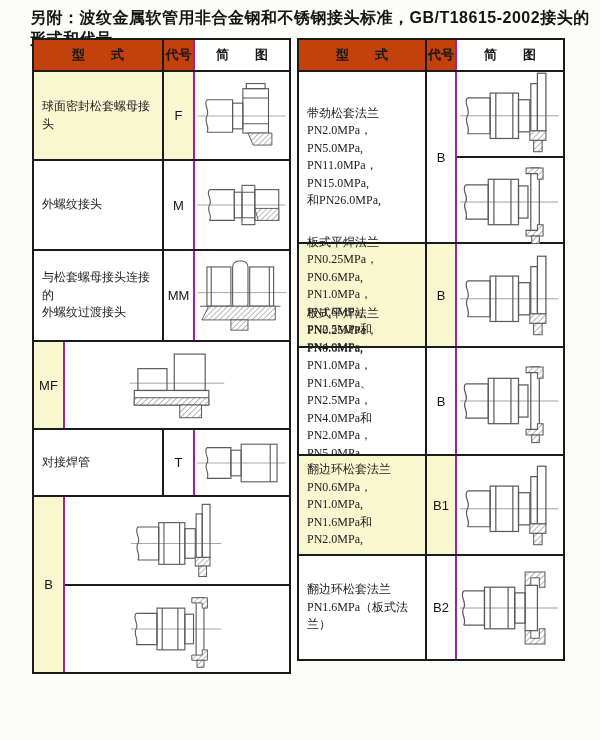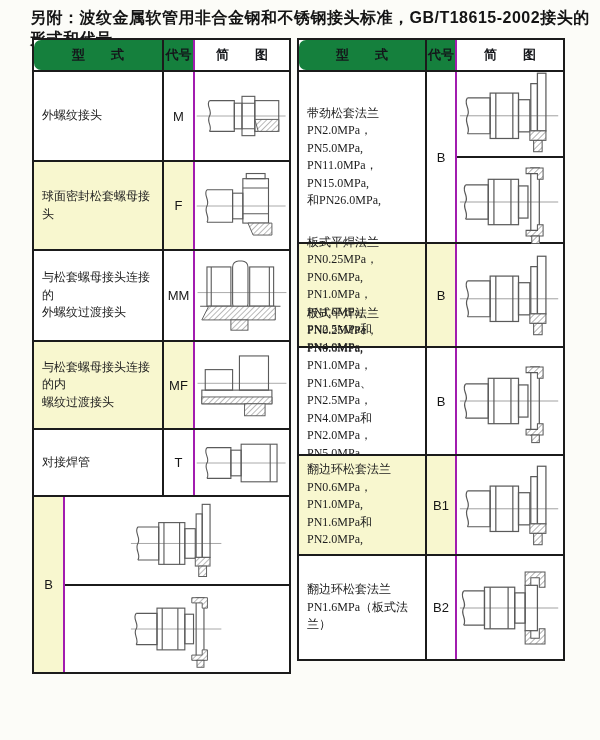--- a/index.html
+++ b/index.html
@@ -39,21 +39,21 @@
   }
   #tbl-left .c-code{ width:31px; }
   #tbl-right .c-code{ width:30px; }
   .c-dia{
     flex:1; display:flex; align-items:center; justify-content:center;
     background:#fff;
   }
   .c-dia.split{ flex-direction:column; align-items:stretch; }
   .sub{ flex:1; display:flex; align-items:center; justify-content:center; }
   .sub + .sub{ border-top:2px solid #1b1b1b; }
-  .thead{ background:#15803d; height:30px;border-radius:7px; }
+  .thead{ background:#c2410c; height:30px; }
   .thead .c-type, .thead .c-dia{ justify-content:center; padding:0; }
   .thead .cell{
     font-weight:bold; font-size:13px; color:#14161a;
     display:flex; align-items:center; justify-content:center;
   }
   .hl .c-type, .hl .c-code{ background:#f8f7cf; }
   .type-txt{
     white-space:pre-line;
     font-family:"Liberation Serif","DejaVu Serif",serif;
     font-size:12px; line-height:17.5px; color:#202020;
@@ -172,62 +172,58 @@
 
 <div class="doc-title">另附：波纹金属软管用非合金钢和不锈钢接头标准，GB/T18615-2002接头的形式和代号。</div>
 
 <div class="tbl" id="tbl-left">
   <div class="row thead">
     <div class="cell c-type">型　　式</div>
     <div class="cell c-code">代号</div>
     <div class="cell c-dia">简　　图</div>
   </div>
 
+  <div class="row hl" style="height:89px">
+    <div class="cell c-type">
+        <span class="type-txt">球面密封松套螺母接头</span>
+      </div>
+    <div class="cell c-code">F</div>
+    <div class="cell c-dia">
+      <svg class="dia" width="100" height="84" viewBox="0 0 110 92">
+          <use href="#sym-f"></use>
+        </svg>
+    </div>
+  </div>
+
   <div class="row" style="height:90px">
     <div class="cell c-type">
         <span class="type-txt">外螺纹接头</span>
       </div>
     <div class="cell c-code">M</div>
     <div class="cell c-dia">
       <svg class="dia" width="100" height="84" viewBox="0 0 110 92">
           <use href="#sym-m"></use>
         </svg>
     </div>
   </div>
 
-  <div class="row hl" style="height:89px">
-    <div class="cell c-type">
-        <span class="type-txt">球面密封松套螺母接头</span>
-      </div>
-    <div class="cell c-code">F</div>
-    <div class="cell c-dia">
-      <svg class="dia" width="100" height="84" viewBox="0 0 110 92">
-          <use href="#sym-f"></use>
-        </svg>
-    </div>
-  </div>
-
   <div class="row" style="height:91px">
     <div class="cell c-type">
         <span class="type-txt">与松套螺母接头连接的
 外螺纹过渡接头</span>
       </div>
     <div class="cell c-code">MM</div>
     <div class="cell c-dia">
       <svg class="dia" width="100" height="86" viewBox="0 0 110 92">
           <use href="#sym-mm"></use>
         </svg>
     </div>
   </div>
 
   <div class="row hl" style="height:88px">
-    <div class="cell c-type">
-        <span class="type-txt">与松套螺母接头连接的内
-螺纹过渡接头</span>
-      </div>
     <div class="cell c-code">MF</div>
     <div class="cell c-dia">
       <svg class="dia" width="100" height="84" viewBox="0 0 110 92">
           <use href="#sym-mf"></use>
         </svg>
     </div>
   </div>
 
   <div class="row" style="height:67px">
     <div class="cell c-type">

